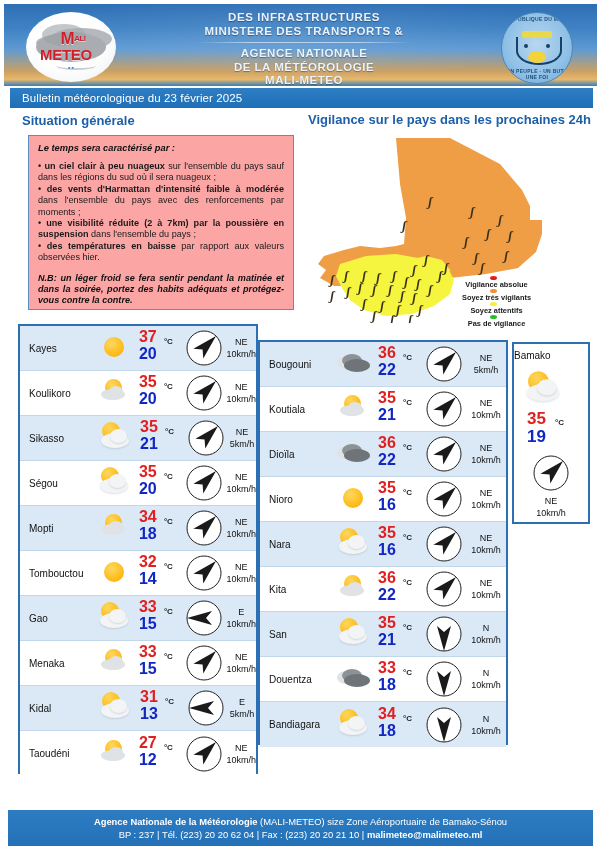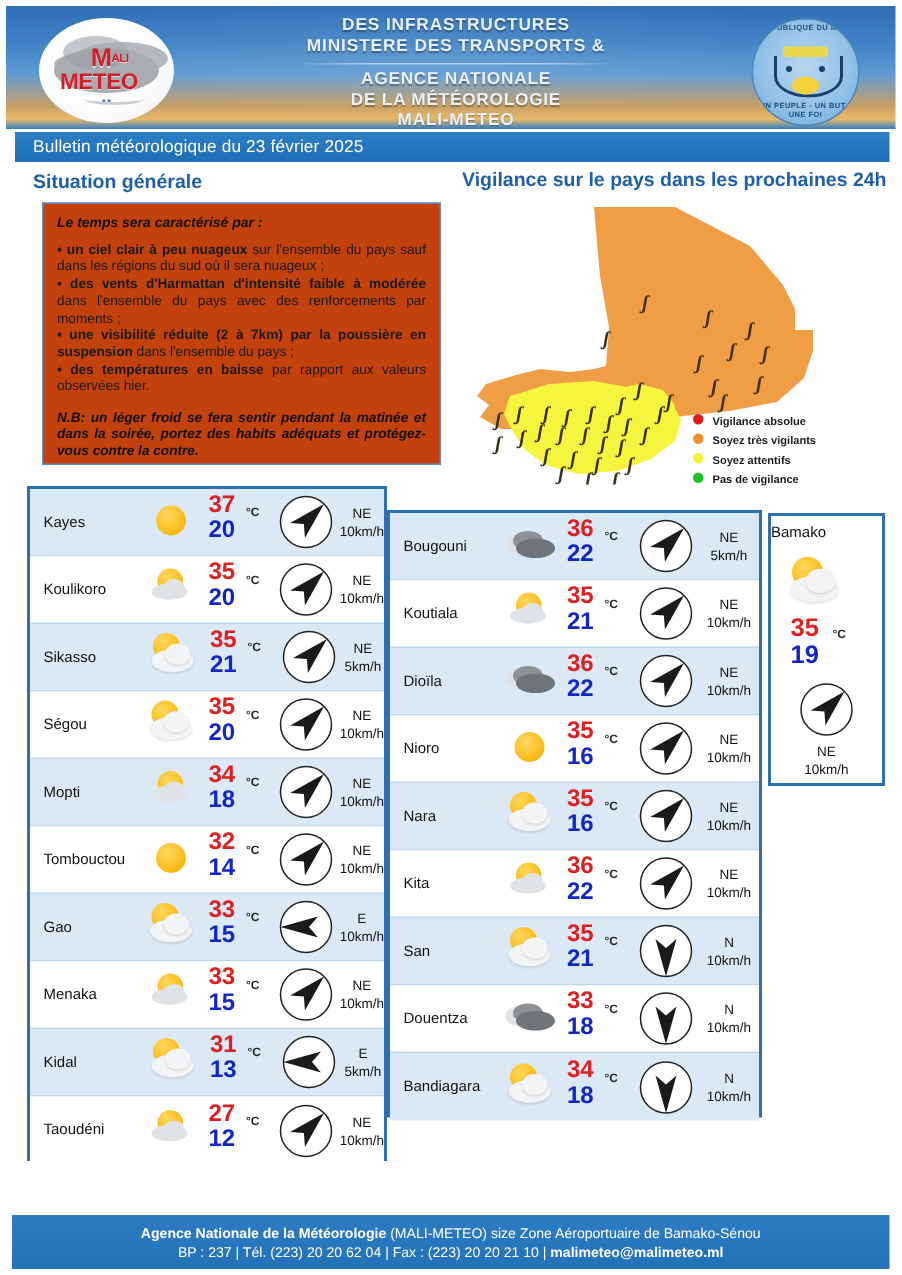--- a/index.html
+++ b/index.html
@@ -111,40 +111,40 @@
   .sec-title{
     position:absolute;color:#1d5fa8;font-size:13px;font-weight:bold;
   }
   #t-situation{left:22px;top:113px;}
   #t-vigilance{left:308px;top:112px;}
   #t-prevision{left:22px;top:325px;}
 
   
   .situation-box{
     position:absolute;left:28px;top:135px;width:266px;height:175px;
-    border:1px solid #5b8dc4;background:#c2410c;box-sizing:border-box;
+    border:1px solid #5b8dc4;background:#fca5a5;box-sizing:border-box;
     padding:7px 9px 0 9px;
   }
   .sit-lead{
     font-size:9.3px;font-weight:bold;font-style:italic;color:#111;margin:0 0 8px 0;
   }
   .sit-p{
     font-size:9.1px;color:#1a1a1a;margin:0 0 0 0;text-align:justify;line-height:11.4px;
   }
   .sit-p b{font-weight:bold;}
   .sit-nb{
     font-size:9.1px;font-weight:bold;font-style:italic;color:#111;
     margin-top:9px;text-align:justify;line-height:11.4px;
   }
 
   
   .map-wrap{position:absolute;left:300px;top:128px;width:295px;height:195px;}
   .map-svg{position:absolute;left:0;top:0;}
   .legend{position:absolute;left:162px;top:148px;font-size:7.4px;color:#1a1a1a;font-weight:bold;}
-  .legend-row{display:flex;align-items:flex-start;height:13px;}
+  .legend-row{display:flex;align-items:center;height:13px;flex-direction:column;}
   .legend-dot{width:7px;height:7px;border-radius:50%;margin-right:6px;display:inline-block;}
 
   
   .tbl{
     position:absolute;border:2px solid #2d6fb3;box-sizing:border-box;background:#fff;
   }
   #tbl-left{left:18px;top:324px;width:240px;height:450px;}
   #tbl-right{left:258px;top:340px;width:250px;height:405px;}
   .row{
     display:flex;align-items:center;height:45px;box-sizing:border-box;

